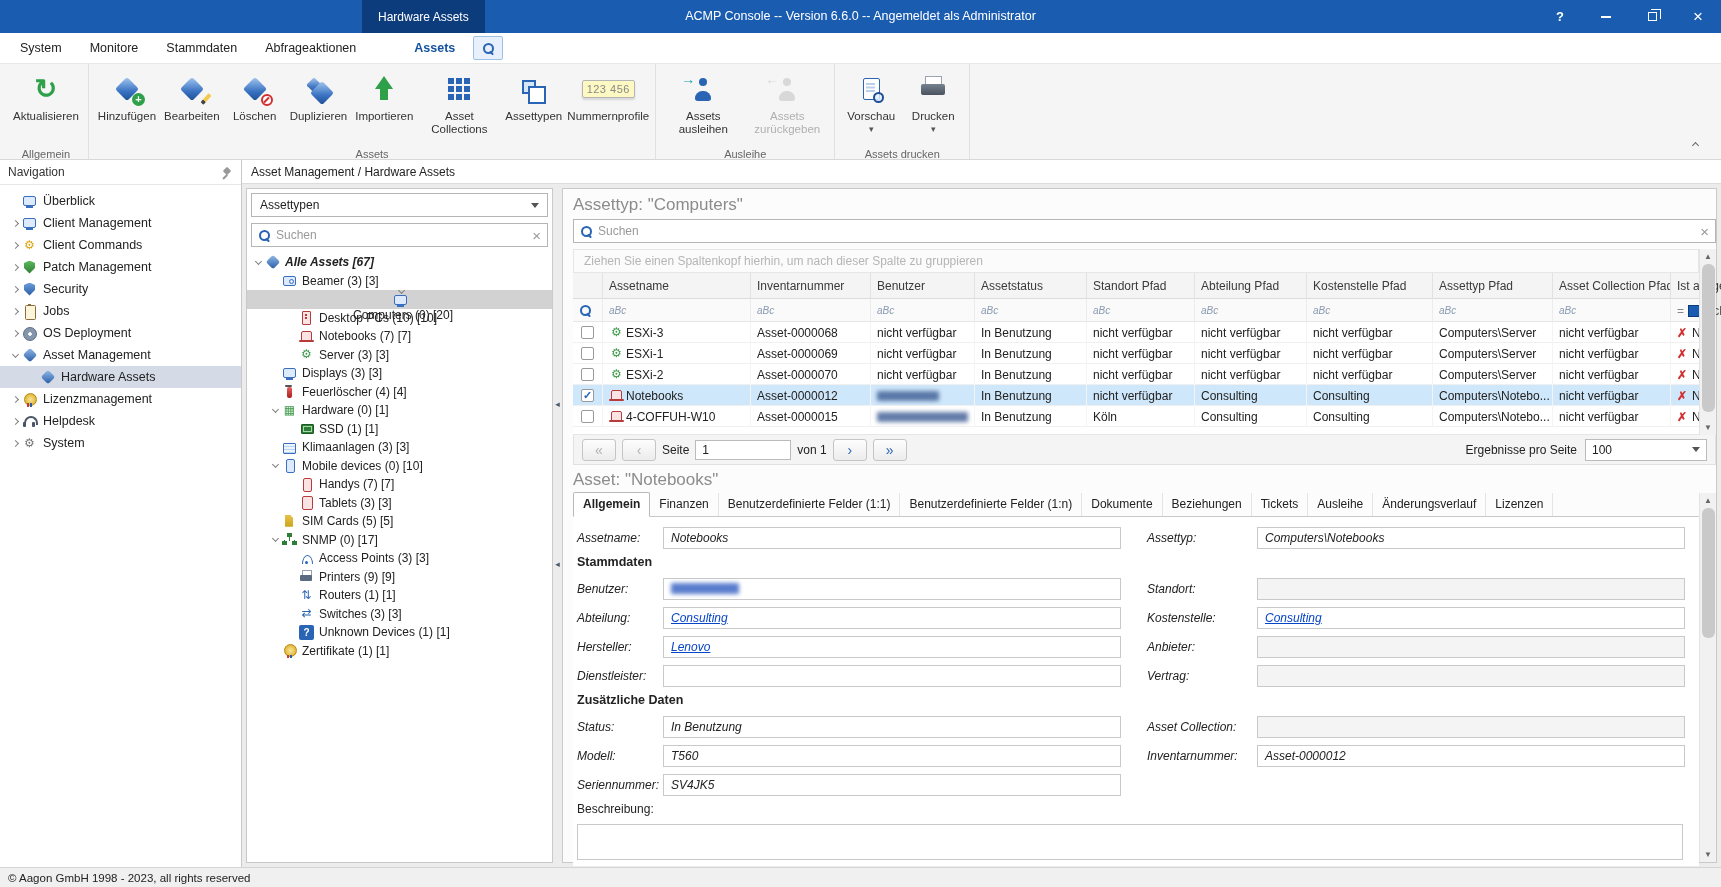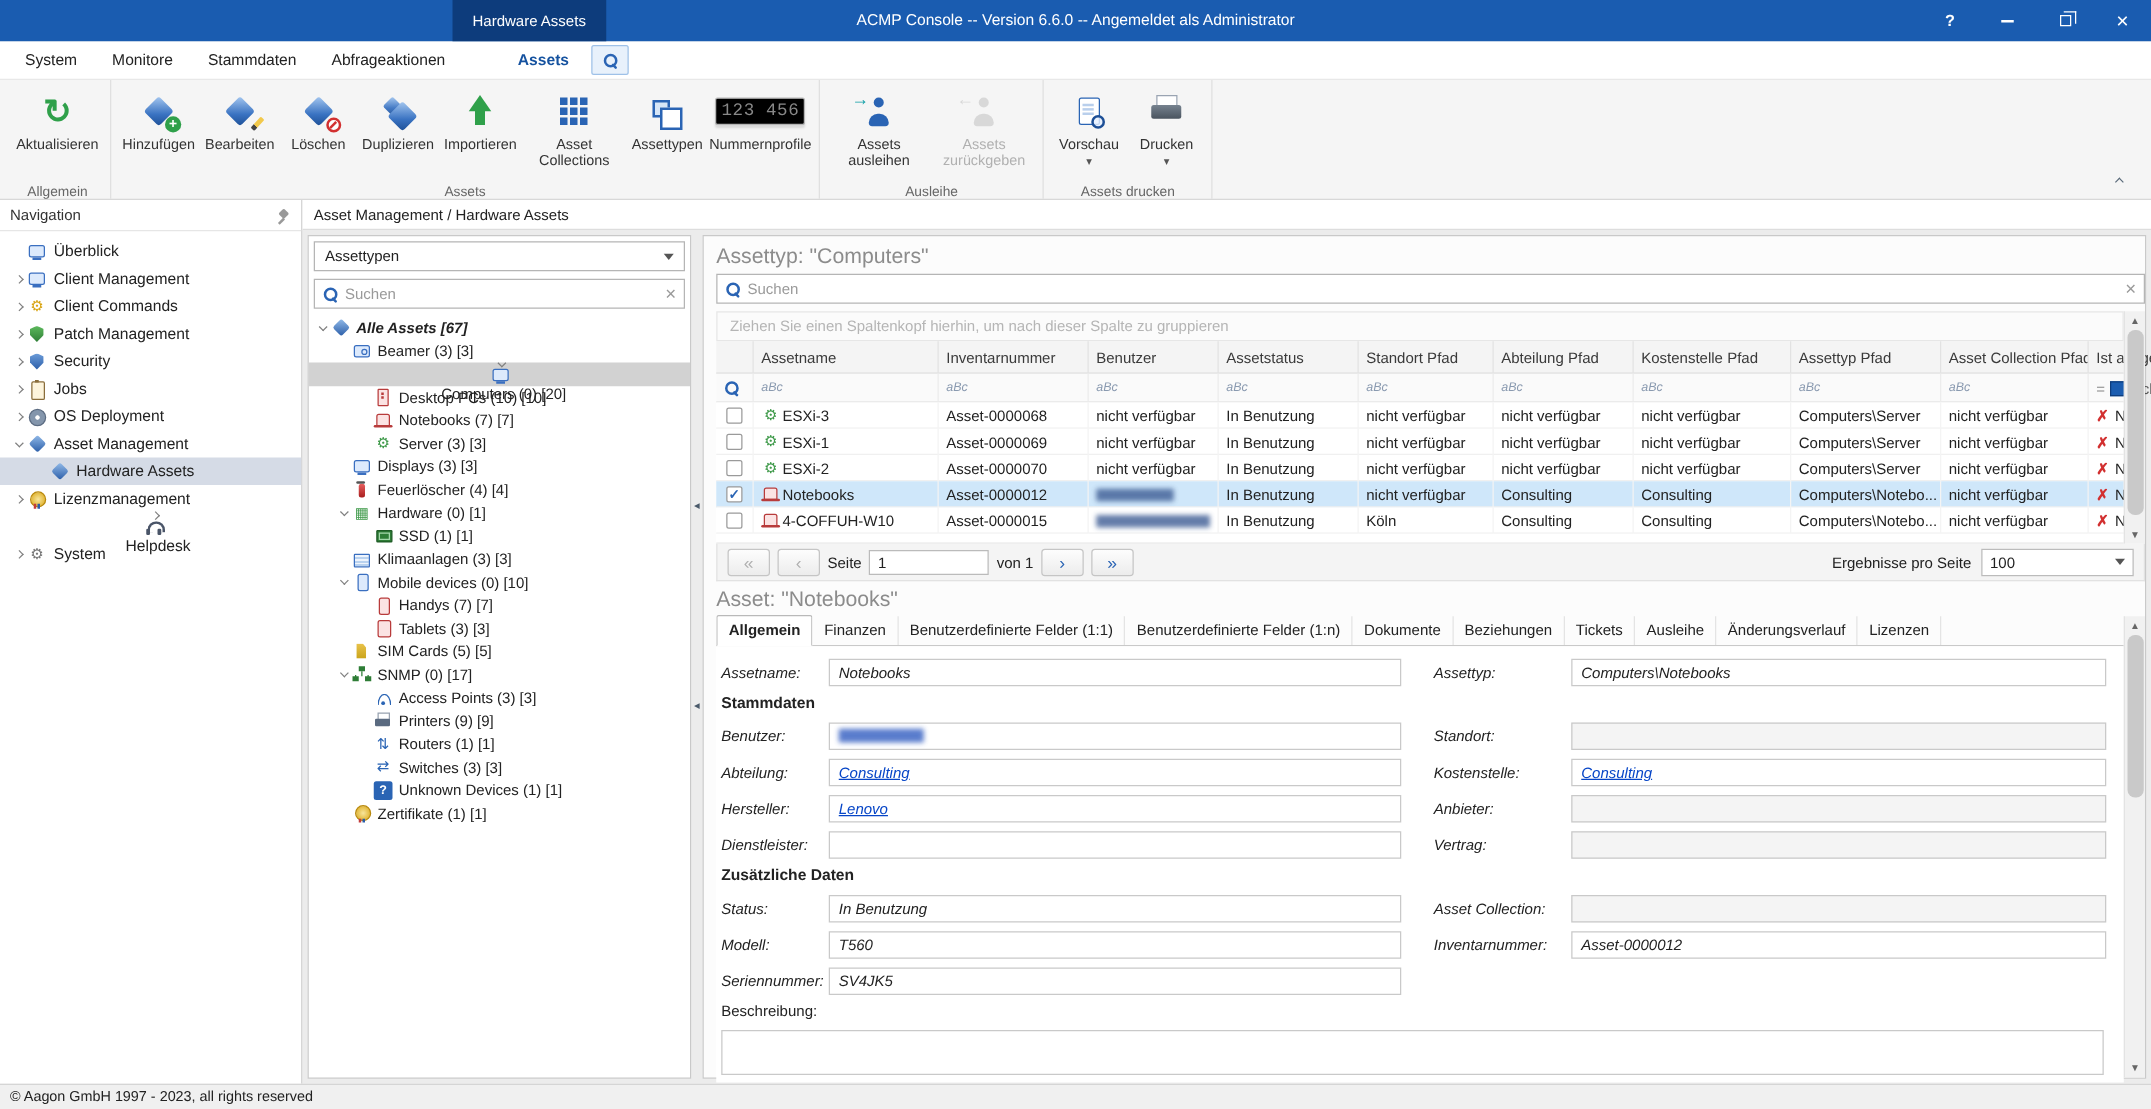--- a/index.html
+++ b/index.html
@@ -52,21 +52,21 @@
   .badge.pencil { width:4px; height:12px; background:linear-gradient(#f2c94c 70%,#444 70%); transform:rotate(42deg); border-radius:1px; right:0; bottom:-1px; }
   .badge.no { width:12px; height:12px; border:2.5px solid #d23030; border-radius:50%; background:rgba(255,255,255,.75); }
   .badge.no::after { content:''; position:absolute; left:0; top:2.5px; width:7px; height:2px; background:#d23030; transform:rotate(-45deg); }
   .arrow-up { position:relative; width:18px; height:26px; display:inline-block; }
   .arrow-up::before { content:''; position:absolute; left:0; top:0; border-left:9px solid transparent; border-right:9px solid transparent; border-bottom:13px solid #2fa04a; }
   .arrow-up::after { content:''; position:absolute; left:5px; top:12px; width:8px; height:12px; background:#2fa04a; }
   .grid9 { width:22px; height:22px; position:relative; display:inline-block; }
   .grid9::before { content:''; position:absolute; left:0; top:0; width:6px; height:6px; background:#2a64b4; box-shadow:8px 0 0 #2a64b4,16px 0 0 #2a64b4,0 8px 0 #2a64b4,8px 8px 0 #2a64b4,16px 8px 0 #2a64b4,0 16px 0 #2a64b4,8px 16px 0 #2a64b4,16px 16px 0 #2a64b4; }
   .sq2 { width:14px; height:14px; border:2px solid #2a64b4; background:#d7e6f7; position:relative; margin:-5px 5px 0 -5px; display:inline-block; }
   .sq2::after { content:''; position:absolute; left:4px; top:4px; width:14px; height:14px; border:2px solid #2a64b4; background:#fff; }
-  .numbox { border:1px solid #b5b5b5; background:#000000; color:#888; font-size:14px; padding:2px 4px; border-radius:2px; letter-spacing:.5px; box-shadow:0 2px 2px rgba(0,0,0,.12);font-family:Liberation Mono, monospace; }
+  .numbox { border:1px solid #b5b5b5; background:#fef9c3; color:#888; font-size:11px; padding:2px 4px; border-radius:2px; letter-spacing:.5px; box-shadow:0 2px 2px rgba(0,0,0,.12); }
   .person { position:relative; width:24px; height:28px; display:inline-block; }
   .person::before { content:''; position:absolute; top:3px; left:8px; width:8px; height:8px; border-radius:50%; background:#2a64b4; }
   .person::after { content:''; position:absolute; bottom:2px; left:4px; width:16px; height:10px; border-radius:8px 8px 3px 3px; background:#2a64b4; }
   .person.gray::before, .person.gray::after { background:#bcbcbc; }
   .parrow { position:absolute; left:-6px; top:-2px; font-size:14px; font-weight:bold; color:#14a0a8; }
   .parrow.gray { color:#bbb; }
   .docmag { position:relative; width:17px; height:22px; border:1.5px solid #2a64b4; border-radius:2px; background:#fff; display:inline-block; }
   .docmag::before { content:''; position:absolute; left:2.5px; top:4px; width:9px; height:1.5px; background:#b9cfec; box-shadow:0 3.5px 0 #b9cfec,0 7px 0 #b9cfec; }
   .docmag::after { content:''; position:absolute; right:-5px; bottom:-4px; width:7px; height:7px; border:2px solid #1d4f96; border-radius:50%; background:rgba(230,240,255,.8); }
   .printer-big { position:relative; width:26px; height:30px; display:inline-block; }
@@ -442,21 +442,21 @@
             <span class="tic i-diamond"></span>
             <span class="lab">Hardware Assets</span>
           </div>
           <div class="nav-item" style="padding-left: 8px;">
             <span class="cvwrap">
               <span class="cv"></span>
             </span>
             <span class="tic i-cert"></span>
             <span class="lab">Lizenzmanagement</span>
           </div>
-          <div class="nav-item" style="padding-left: 8px; flex-direction: column;">
+          <div class="nav-item" style="padding-left: 8px;">
             <span class="cvwrap">
               <span class="cv"></span>
             </span>
             <span class="tic i-headset"></span>
             <span class="lab">Helpdesk</span>
           </div>
           <div class="nav-item" style="padding-left: 8px;">
             <span class="cvwrap">
               <span class="cv"></span>
             </span>
@@ -1013,15 +1013,15 @@
             </div>
 
           </div>
         </div>
 
       </div>
     </div>
   </div>
 
   <div class="statusbar">
-    <span>© Aagon GmbH 1997 - 2023, all rights reserved</span>
+    <span>© Aagon GmbH 1998 - 2023, all rights reserved</span>
   </div>
 </div>
 
 </body></html>

